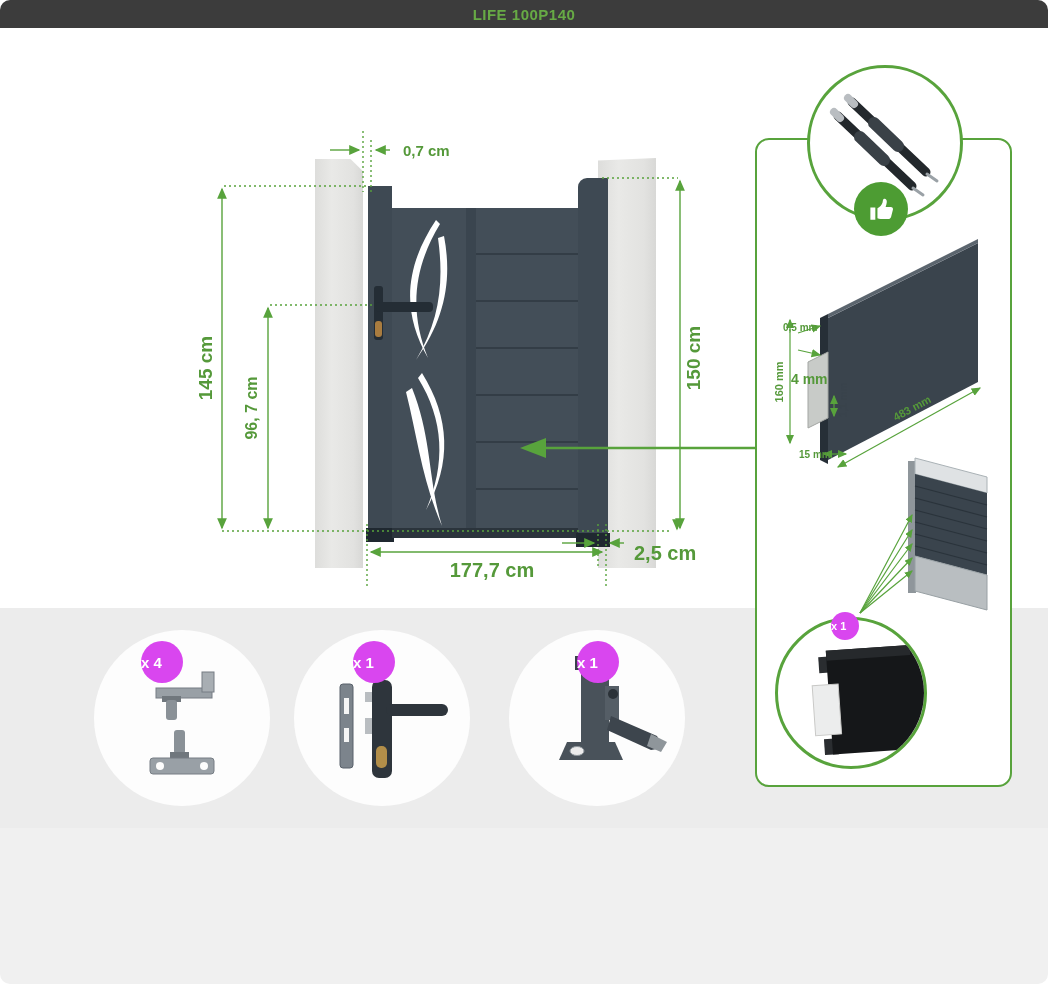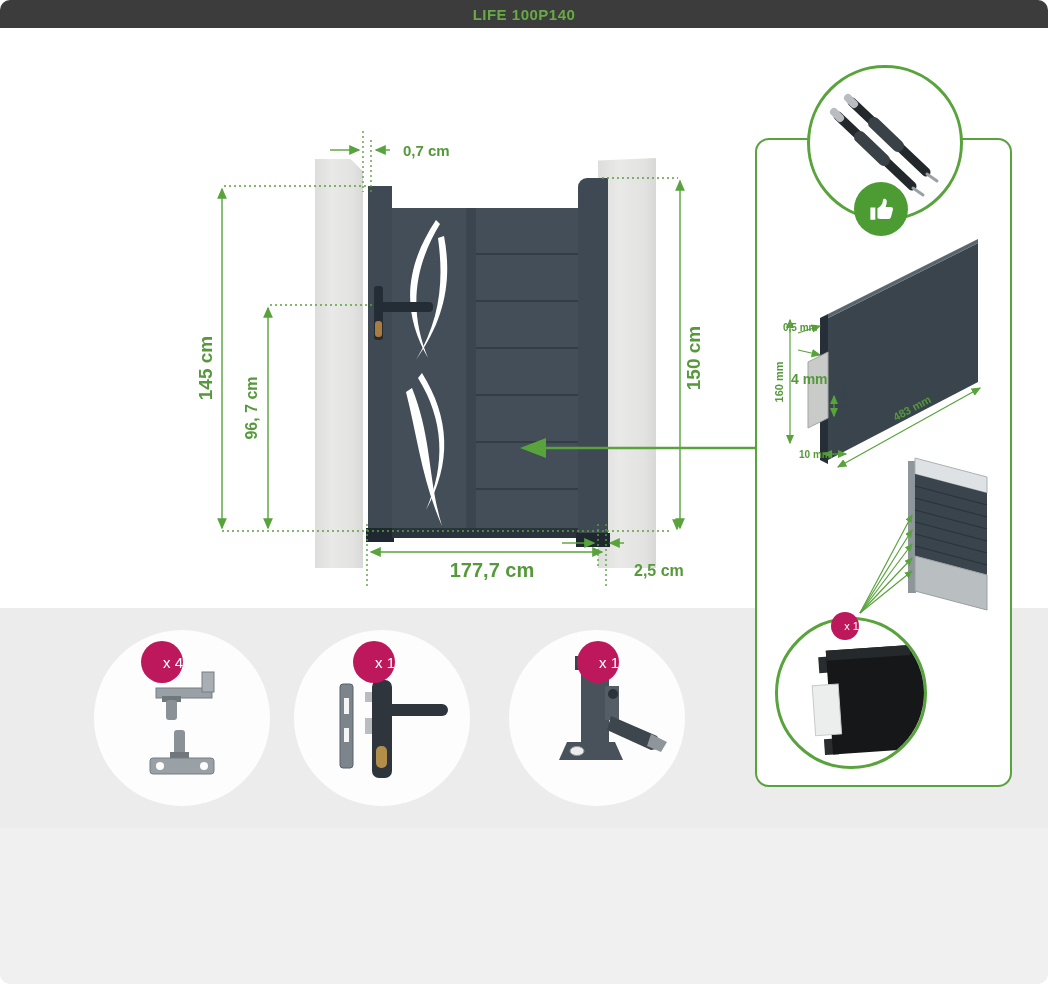--- a/index.html
+++ b/index.html
@@ -27,22 +27,22 @@
   .keyhole{position:absolute;background:#a97c3f;border-radius:3px;}
   
   .dim{position:absolute;color:#55993a;font-weight:bold;white-space:nowrap;}
   .vtext{transform:translate(-50%,-50%) rotate(-90deg);}
   .dtext{transform:translate(-50%,-50%) rotate(-28deg);}
   .darklbl{color:#39434c;}
   
   .detail-panel{position:absolute;left:755px;top:138px;width:253px;height:645px;background:#fff;
         border:2.5px solid #58a33c;border-radius:14px;z-index:3;}
   .circle{position:absolute;background:#fff;border:3px solid #58a33c;border-radius:50%;z-index:4;overflow:hidden;}
-  .badge{position:absolute;background:#be185d;border-radius:50%;color:#fff;font-weight:normal;
-         display:flex;align-items:center;justify-content:flex-end;z-index:6;}
+  .badge{position:absolute;background:#d946ef;border-radius:50%;color:#fff;font-weight:bold;
+         display:flex;align-items:center;justify-content:flex-start;z-index:6;}
   .greenring{position:absolute;background:#4d9c33;border-radius:50%;z-index:5;
          display:flex;align-items:center;justify-content:center;}
   
   .band{position:absolute;left:0;top:608px;width:1048px;height:220px;background:#ececec;z-index:1;}
   .hwcircle{position:absolute;background:#fdfdfd;border-radius:50%;z-index:2;}
   
   .specrow{position:absolute;left:0;top:828px;width:1048px;height:156px;background:#f0f0f0;z-index:1;}
   .cell{position:absolute;top:4px;height:143px;background:#fff;}
   .speclbl{position:absolute;color:#55993a;font-weight:bold;font-size:20px;width:100%;text-align:center;}
   svg{display:block;}
@@ -115,21 +115,21 @@
         <line x1="760" y1="420" x2="544" y2="420" stroke-width="2.6"></line>
       </g>
       <polygon points="520,420 546,410 546,430" fill="#58a33c"></polygon>
     </svg>
 
     <div class="dim" style="left:403px;top:114px;font-size:15px;">0,7 cm</div>
     <div class="dim vtext" style="left:206px;top:340px;font-size:19px;">145 cm</div>
     <div class="dim vtext" style="left:252px;top:380px;font-size:16px;">96, 7 cm</div>
     <div class="dim vtext" style="left:694px;top:330px;font-size:19px;">150 cm</div>
     <div class="dim" style="left:427px;top:531px;width:130px;text-align:center;font-size:20px;">177,7 cm</div>
-    <div class="dim" style="left:634px;top:514px;font-size:16px;margin-top:20px;">2,5 cm</div>
+    <div class="dim" style="left:634px;top:514px;font-size:20px;">2,5 cm</div>
   </div>
 
   <div class="band"></div>
 
   <div class="hwcircle" style="left:94px;top:630px;width:176px;height:176px;">
     <svg width="176" height="176" viewBox="0 0 176 176">
       <rect x="62" y="58" width="56" height="10" fill="#99a0a6" stroke="#767d84"></rect>
       <rect x="108" y="42" width="12" height="20" fill="#a8aeb3" stroke="#767d84"></rect>
       <rect x="68" y="66" width="19" height="6" fill="#70777d"></rect>
       <rect x="72" y="70" width="11" height="20" rx="3" fill="#8a9197"></rect>
@@ -218,21 +218,21 @@
         <line x1="68" y1="237" x2="210" y2="158" marker-start="url(#ah2)" marker-end="url(#ah2)"></line>
         <line x1="54" y1="224" x2="76" y2="224" marker-start="url(#ah2)" marker-end="url(#ah2)"></line>
       </g>
     </svg>
   </div>
   <div class="dim" style="left:783px;top:322px;font-size:10px;z-index:5;">0,5 mm</div>
   <div class="dim" style="left:791px;top:339px;font-size:14px;z-index:5;margin-top:32px;">4 mm</div>
   <div class="dim vtext" style="left:779px;top:382px;font-size:11px;z-index:5;">160 mm</div>
   <div class="dim vtext darklbl" style="left:843px;top:400px;font-size:10px;z-index:5;">1,1 mm</div>
   <div class="dim dtext" style="left:912px;top:408px;font-size:11px;z-index:5;">483 mm</div>
-  <div class="dim" style="left:799px;top:449px;font-size:10px;z-index:5;">10 mm</div>
+  <div class="dim" style="left:799px;top:449px;font-size:10px;z-index:5;">15 mm</div>
 
   <div class="abs" style="left:850px;top:445px;width:160px;height:180px;z-index:4;">
     <svg width="160" height="180" viewBox="0 0 160 180">
       <defs>
         <marker id="ah3" markerWidth="8" markerHeight="7" refX="6" refY="3" orient="auto">
           <path d="M0,0 L7,3 L0,6 Z" fill="#58a33c"></path>
         </marker>
       </defs>
       <rect x="58" y="16" width="8" height="132" fill="#8f969b"></rect>
       <polygon points="65,13 137,32 137,48 65,29" fill="#dfe2e4" stroke="#aab2b6" stroke-width="1"></polygon>

